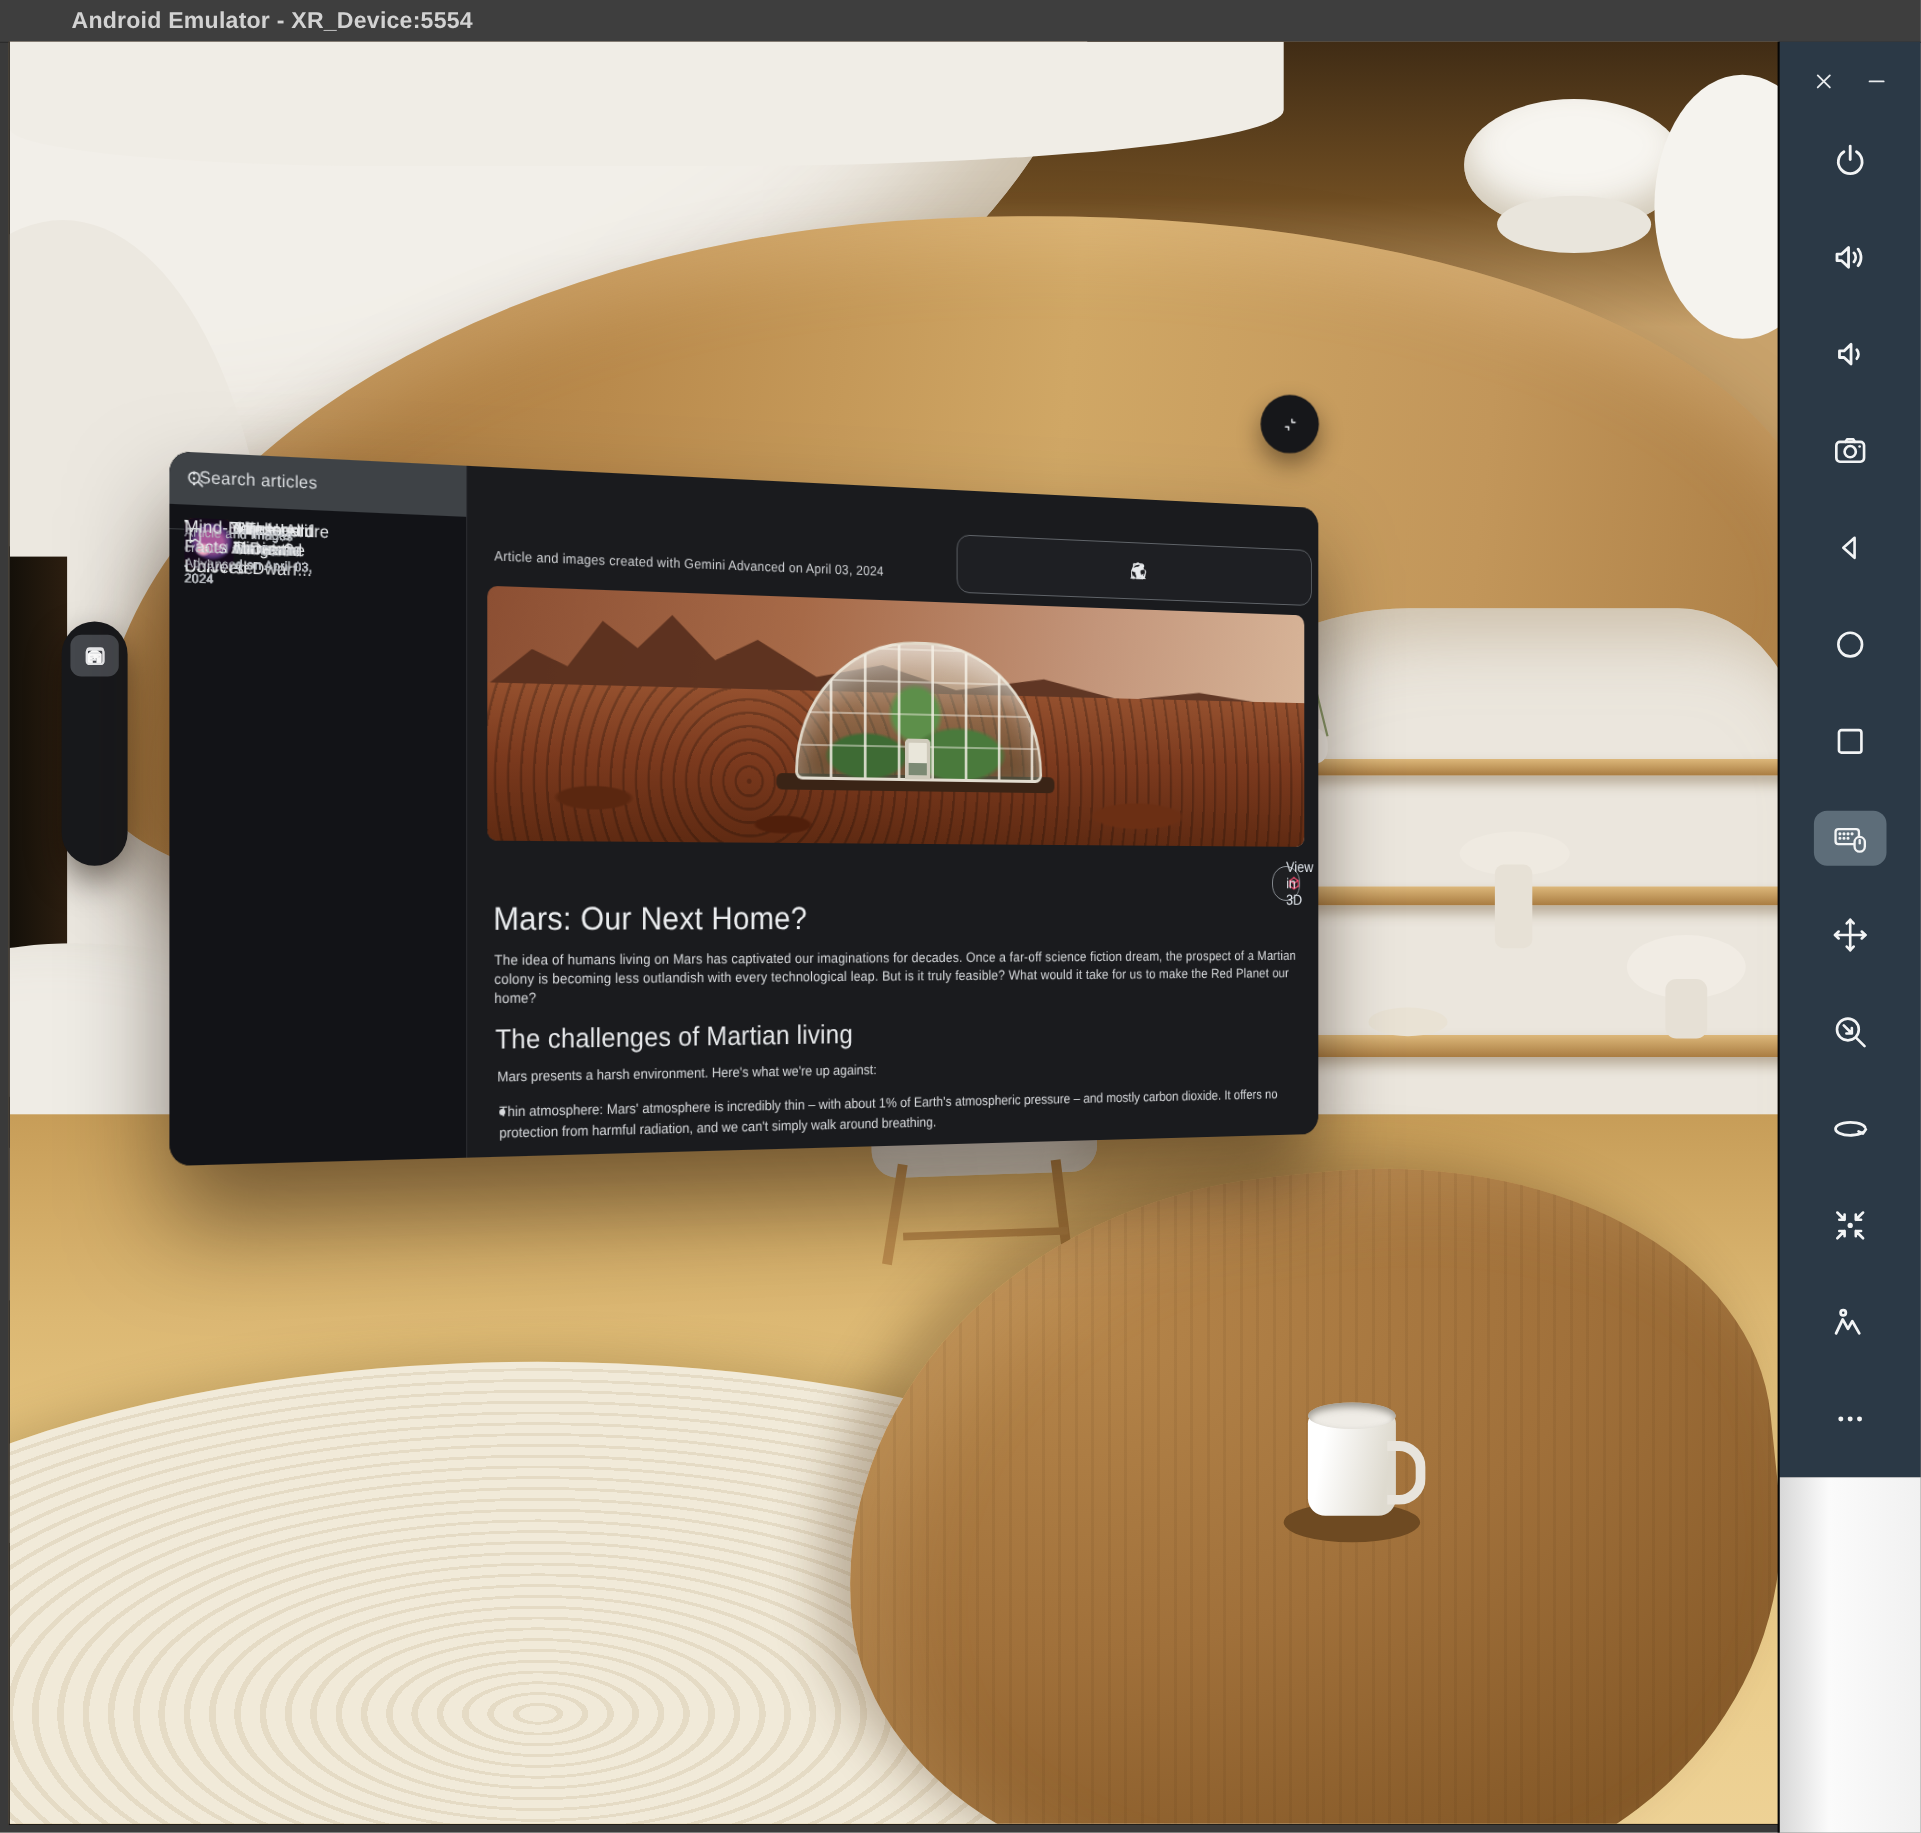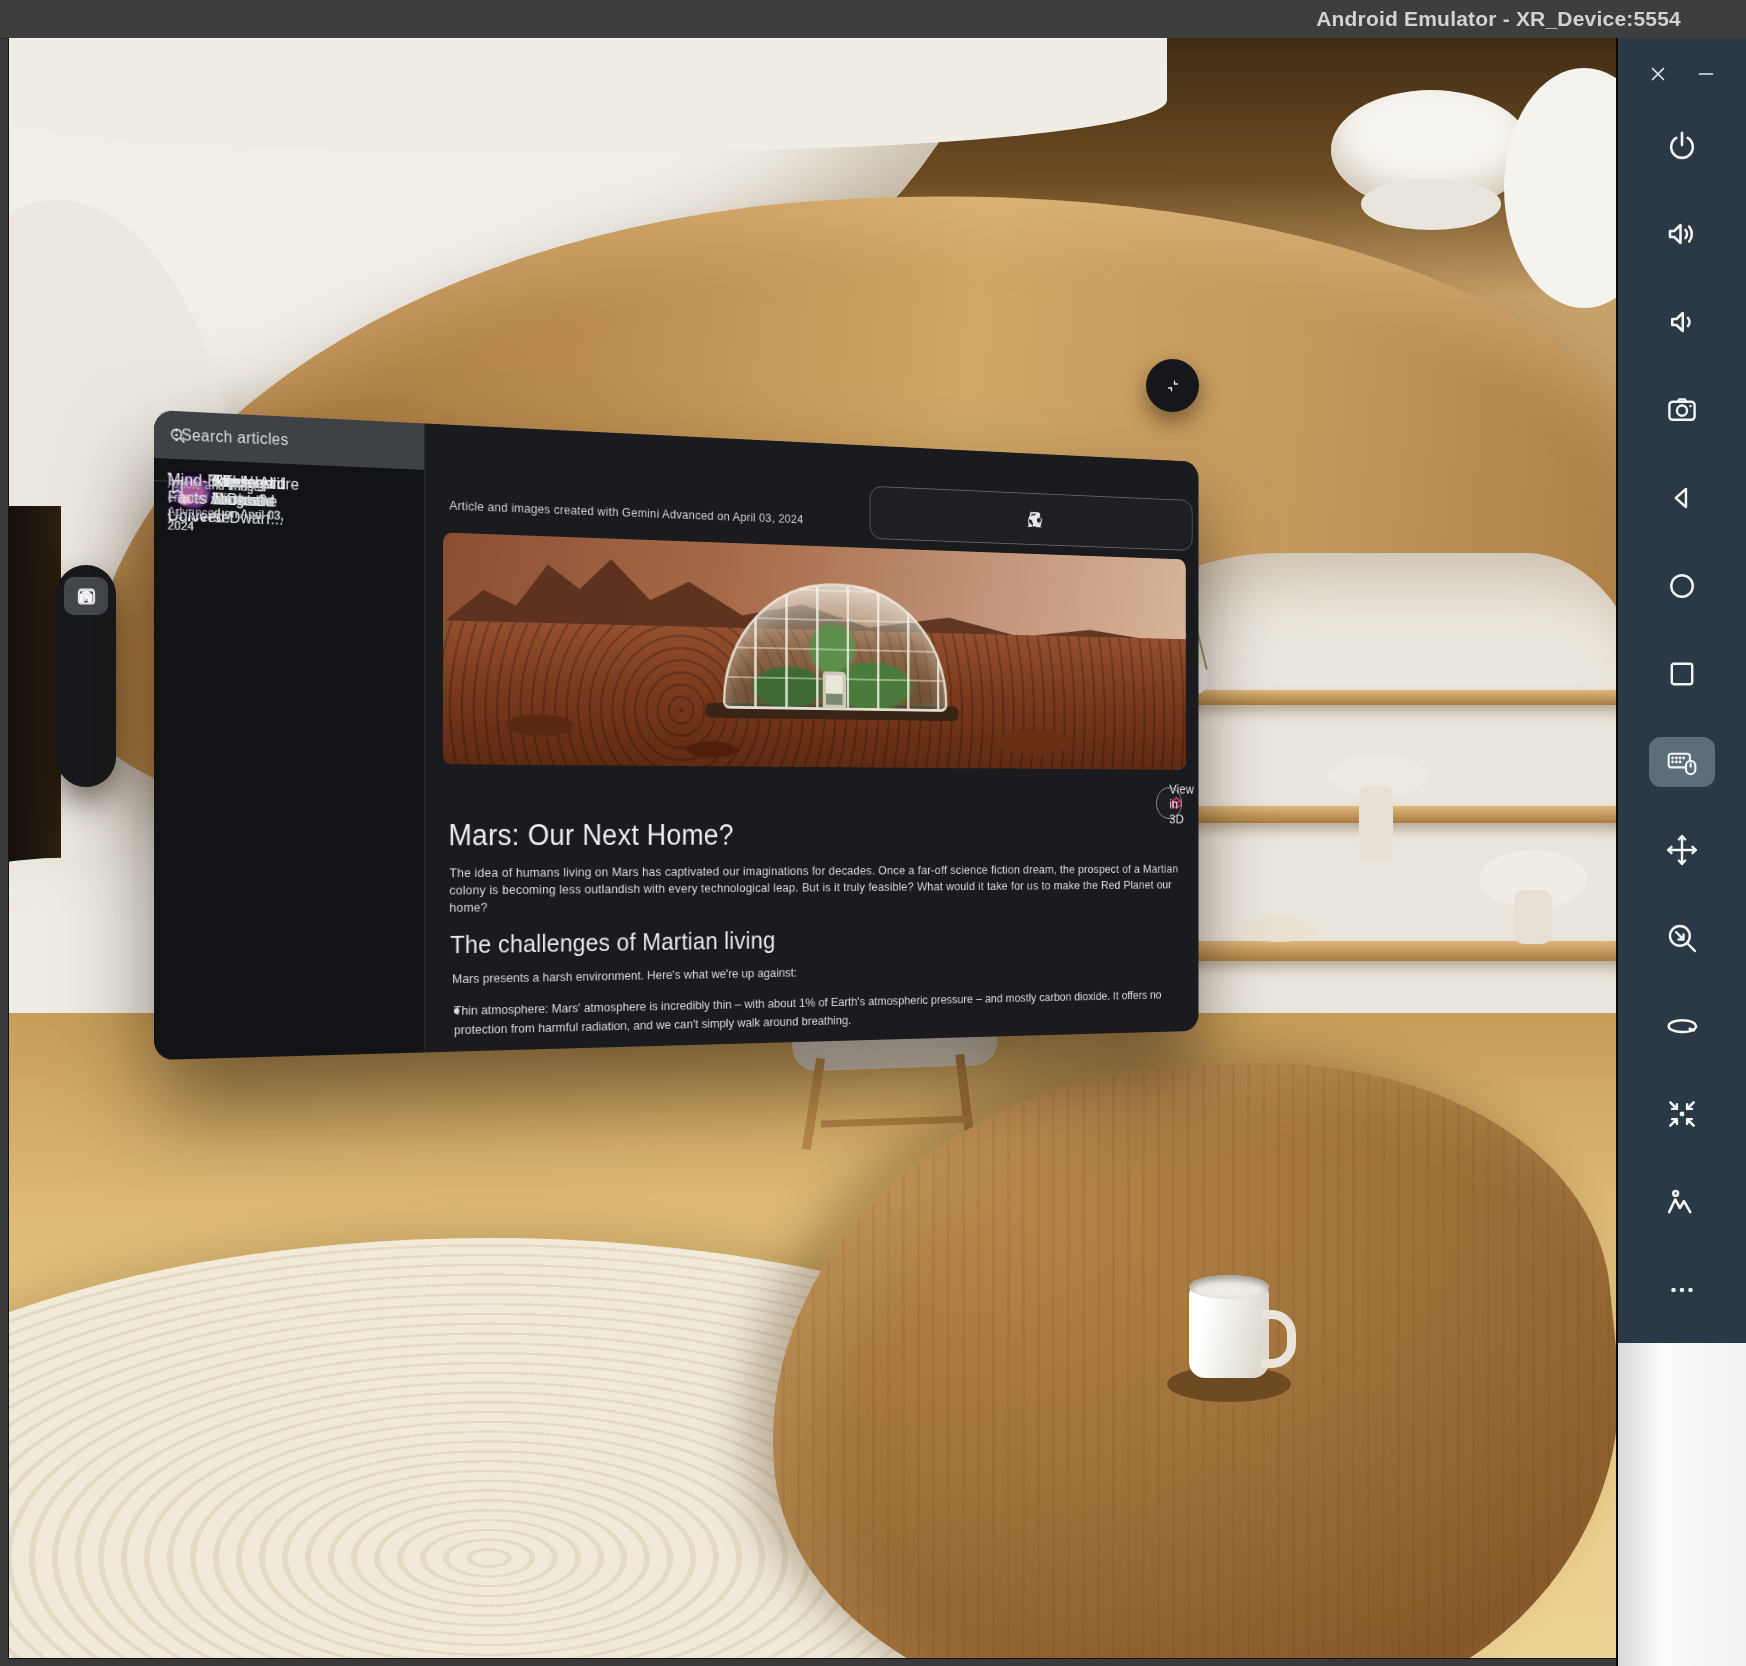--- a/index.html
+++ b/index.html
@@ -6,21 +6,21 @@
   body{
     width:1746px;height:1666px;position:relative;overflow:hidden;
     background:#3a3a3a;font-family:"Liberation Sans",sans-serif;
     -webkit-font-smoothing:antialiased;
   }
   
   .titlebar{
     position:absolute;left:0;top:0;width:1746px;height:38px;background:#3e3e3e;
     border-bottom:1px solid #2a2a2a;display:flex;align-items:center;justify-content:center;
   }
-  .titlebar .tb-text{width:1616px;text-align:right;color:#d2d2d2;font-size:21px;font-weight:bold;letter-spacing:.2px;}
+  .titlebar .tb-text{width:1616px;text-align:left;color:#d2d2d2;font-size:21px;font-weight:bold;letter-spacing:.2px;}
   
   .scene{
     position:absolute;left:8px;top:38px;width:1608px;height:1620px;overflow:hidden;
     background:#c8a26b;border-left:1px solid #111;border-bottom:1px solid #111;
   }
   .scene *{position:absolute;}
   .sc-topdark{left:52%;top:0;width:48%;height:16%;
     background:linear-gradient(180deg,#402c15 0%,#6f4d22 55%,rgba(160,116,56,0) 100%);}
   .sc-ceiling{left:-36%;top:-30%;width:98%;height:58%;background:#f2efe9;border-radius:50%;
     transform:rotate(-8deg);box-shadow:inset -40px -50px 120px rgba(190,175,150,.8);}

